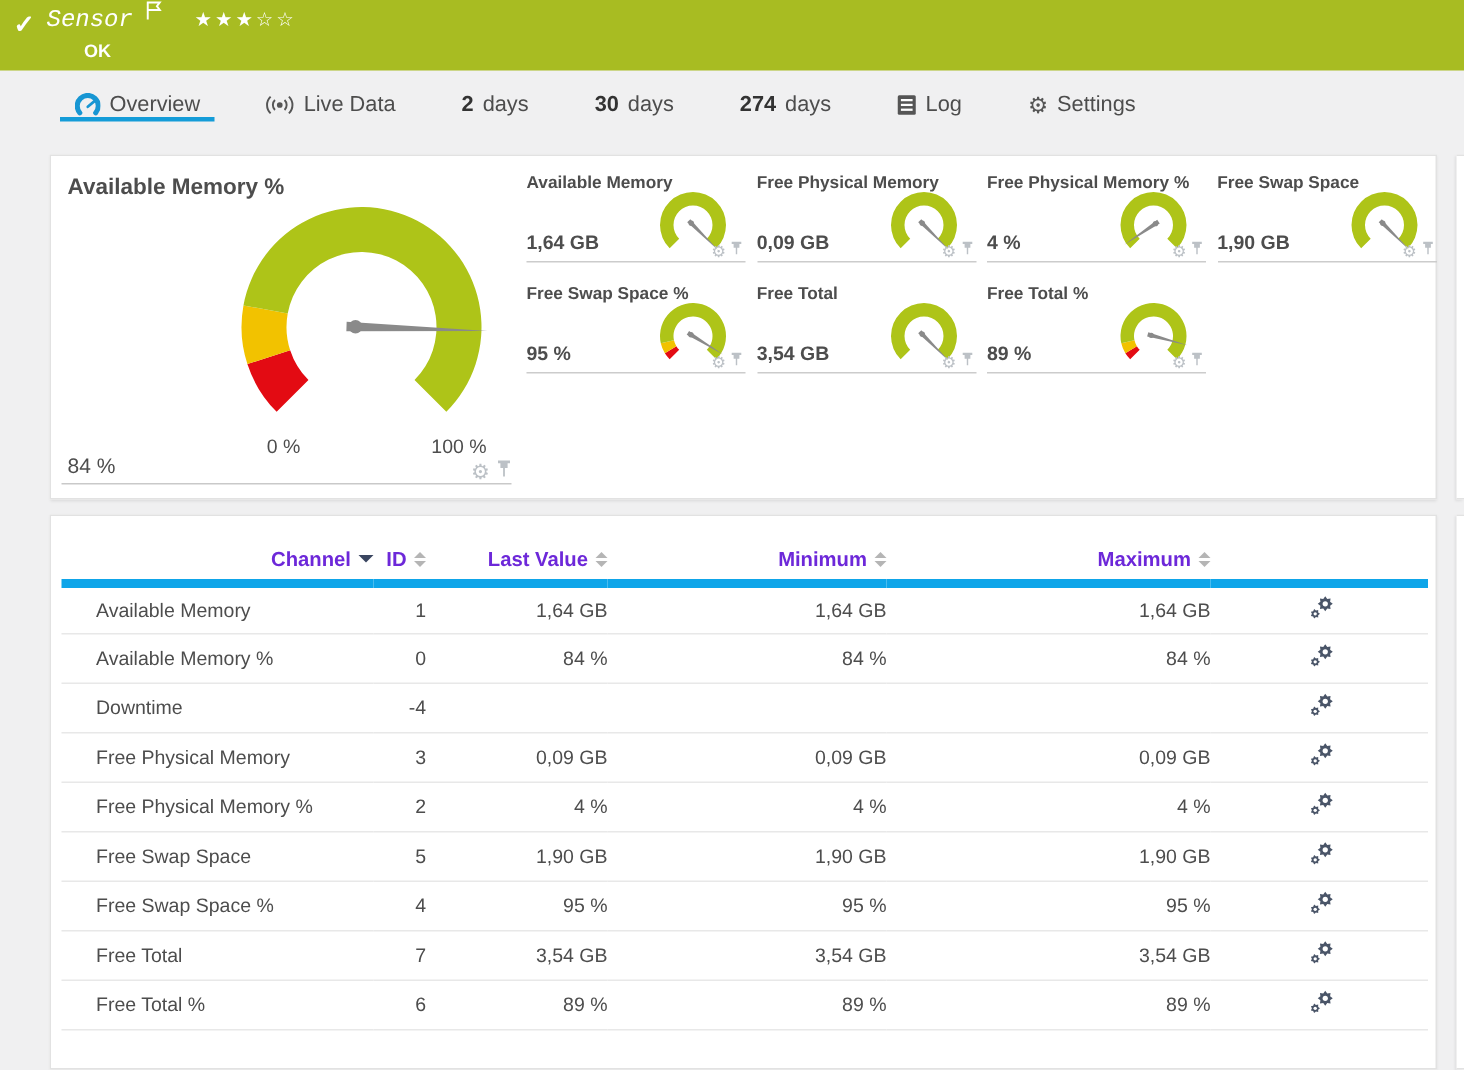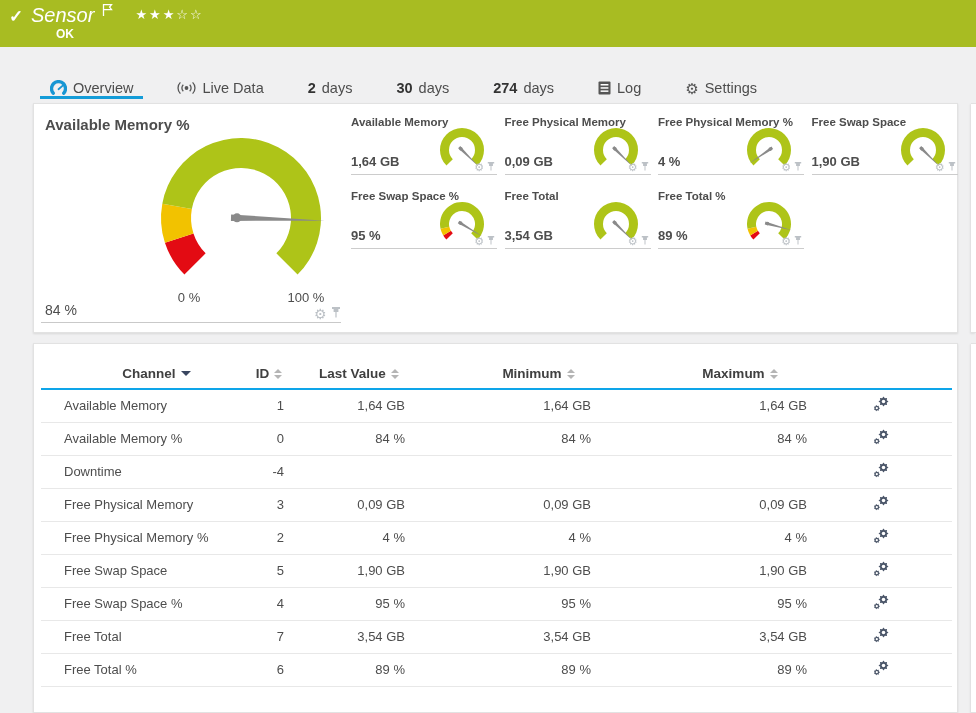--- a/index.html
+++ b/index.html
@@ -4,28 +4,28 @@
 <style>
   * { box-sizing: border-box; margin: 0; padding: 0; }
   html,body { width: 976px; height: 713px; }
   body { font-family: "Liberation Sans", sans-serif; background: #f0f0f1; overflow: hidden; }
   #app { position: relative; width: 976px; height: 713px; background: #f0f0f1; }
 
   
   .topbar { position: absolute; left:0; top:0; width:976px; height:47px; background:#a8bc22; color:#fff; }
   .topbar .check { position:absolute; left:9px; top:6px; font-size:17px; font-weight:bold; }
   .topbar .titlerow { position:absolute; left:31px; top:4px; display:flex; align-items:center; gap:8px; white-space:nowrap; }
-  .topbar .kind { font-style:italic; font-size:20px; }
+  .topbar .kind { font-style:italic; font-size:16px;font-family:Liberation Mono, monospace; }
   .topbar .sensor-title { font-weight:bold; font-size:18.5px; letter-spacing:.2px; }
   .topbar .flag { margin-top:-8px; }
   .topbar .stars { font-size:13px; letter-spacing:2px; margin-left:14px; margin-top:-2px; }
   .topbar .status { position:absolute; left:56px; top:27px; font-size:12px; font-weight:bold; }
 
   
-  .tabs { position:absolute; left:0; top:62px; width:976px; height:37px; display:flex; align-items:flex-end; padding-left:40px; gap:24px; }
+  .tabs { position:absolute; left:0; top:62px; width:976px; height:37px; display:flex; align-items:flex-start; padding-left:40px; gap:24px; }
   .tab { display:flex; align-items:center; gap:6px; padding:0 10px; border-bottom:3px solid transparent; color:#4d4d4d; font-size:14.5px; cursor:pointer; white-space:nowrap; }
   .tab.active { border-bottom-color:#149cd8; }
   .tab .tab-num { font-weight:bold; color:#333; }
   .tab svg, .tab .uni-icon { flex:0 0 auto; }
   .uni-icon { font-size:15px; color:#555; line-height:1; }
 
   
   .card { position:absolute; left:33px; width:925px; background:#fff; border:1px solid #e2e2e2; box-shadow:0 1px 2px rgba(0,0,0,.10); }
   #gauge-card { top:103px; height:230px; }
   #table-card { top:343px; height:370px; }
@@ -54,21 +54,21 @@
   .sm-icons { position:absolute; right:2px; bottom:0px; display:flex; align-items:center; gap:3px; color:#bcc1c6; font-size:11px; }
 
   
   #chan-table { position:absolute; left:7px; top:15px; width:911px; border-collapse:collapse; table-layout:fixed; }
   #chan-table col.c-channel { width:208px; }
   #chan-table col.c-id { width:35px; }
   #chan-table col.c-last { width:121px; }
   #chan-table col.c-min { width:186px; }
   #chan-table col.c-max { width:216px; }
   #chan-table col.c-set { width:145px; }
-  #chan-table th { height:30px; font-size:13.5px; font-weight:bold; color:#404040; text-align:center; border-bottom:2px solid #0ea5e9; cursor:pointer; white-space:nowrap; }
+  #chan-table th { height:30px; font-size:13.5px; font-weight:bold; color:#6d28d9; text-align:right; border-bottom:6px solid #0ea5e9; cursor:pointer; white-space:nowrap; }
   #chan-table th .hwrap { display:inline-flex; align-items:center; gap:5px; }
   th.h-channel { padding-left:23px; color:#2e63a4; }
   th.h-id { padding-left:5px;margin-top:44px; }
   th.h-last { padding-left:29px;margin-top:28px; }
   th.h-min { padding-left:81px; }
   th.h-max { padding-left:82px; }
   #chan-table td { height:33px; font-size:13px; color:#4d4d4d; border-bottom:1px solid #e8e8e8; white-space:nowrap; }
   td.cell-channel { padding-left:23px; }
   td.cell-num { text-align:right; }
   td.cell-set { padding-left:66px; }

